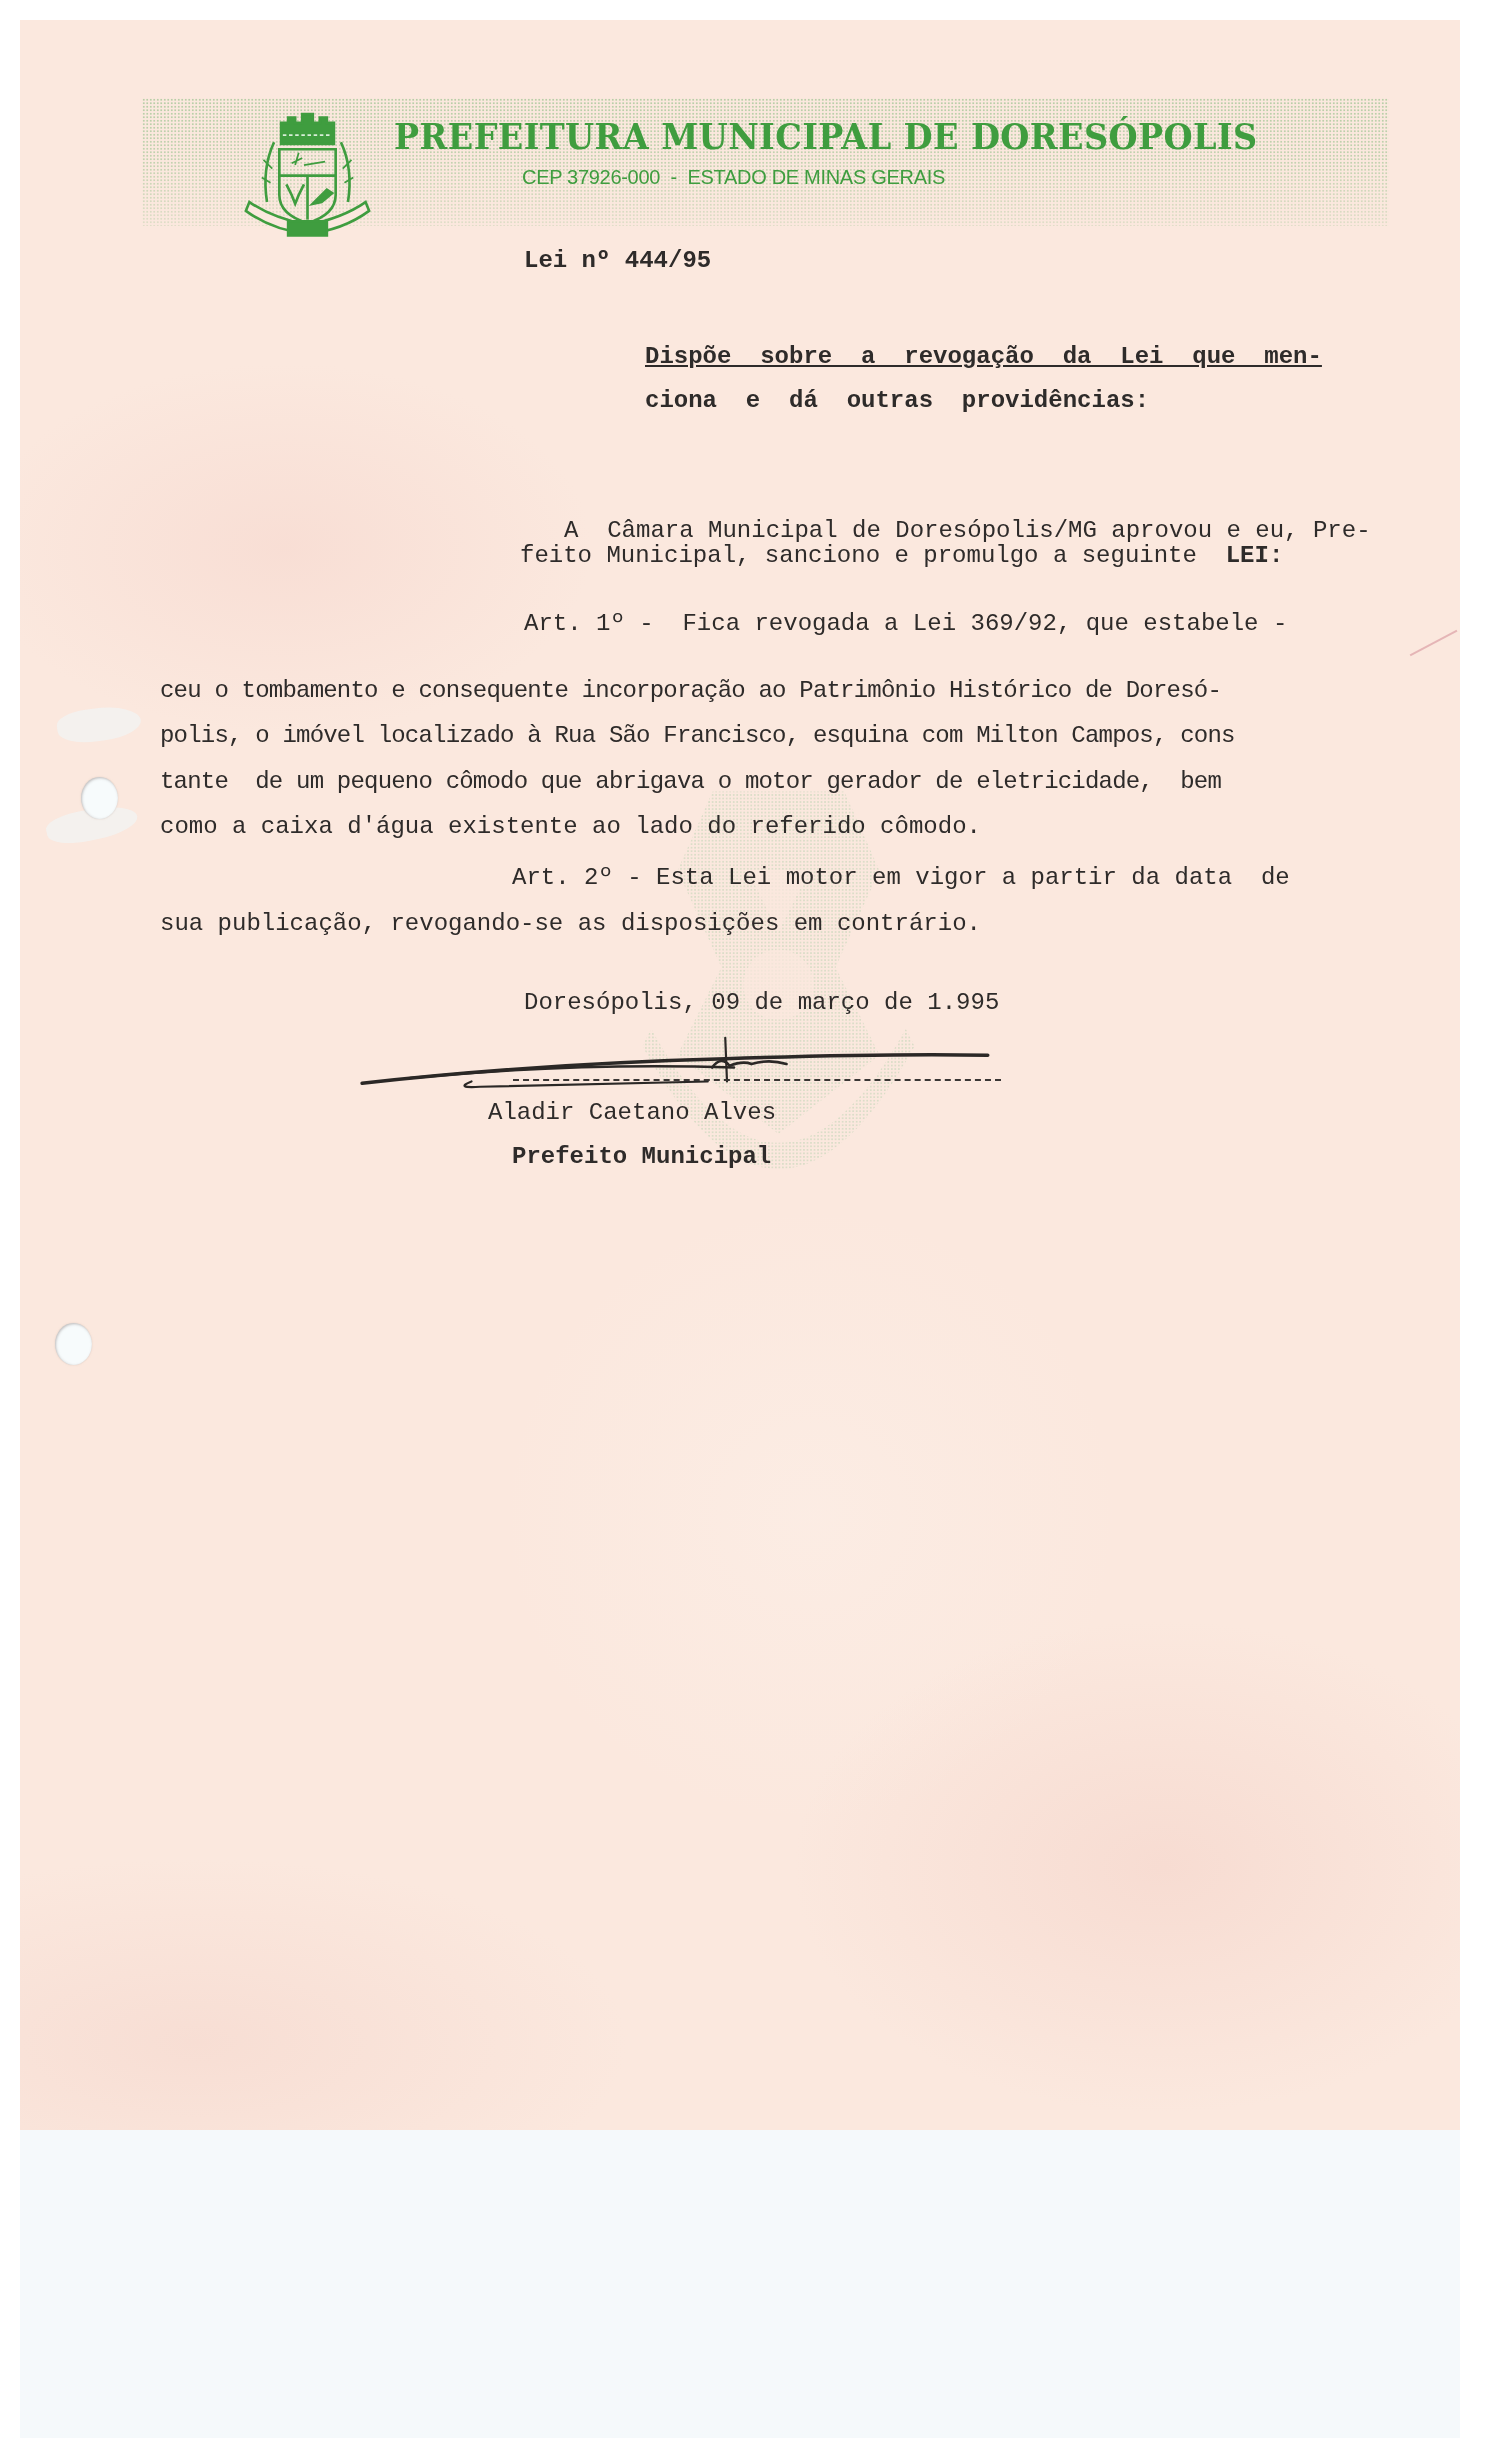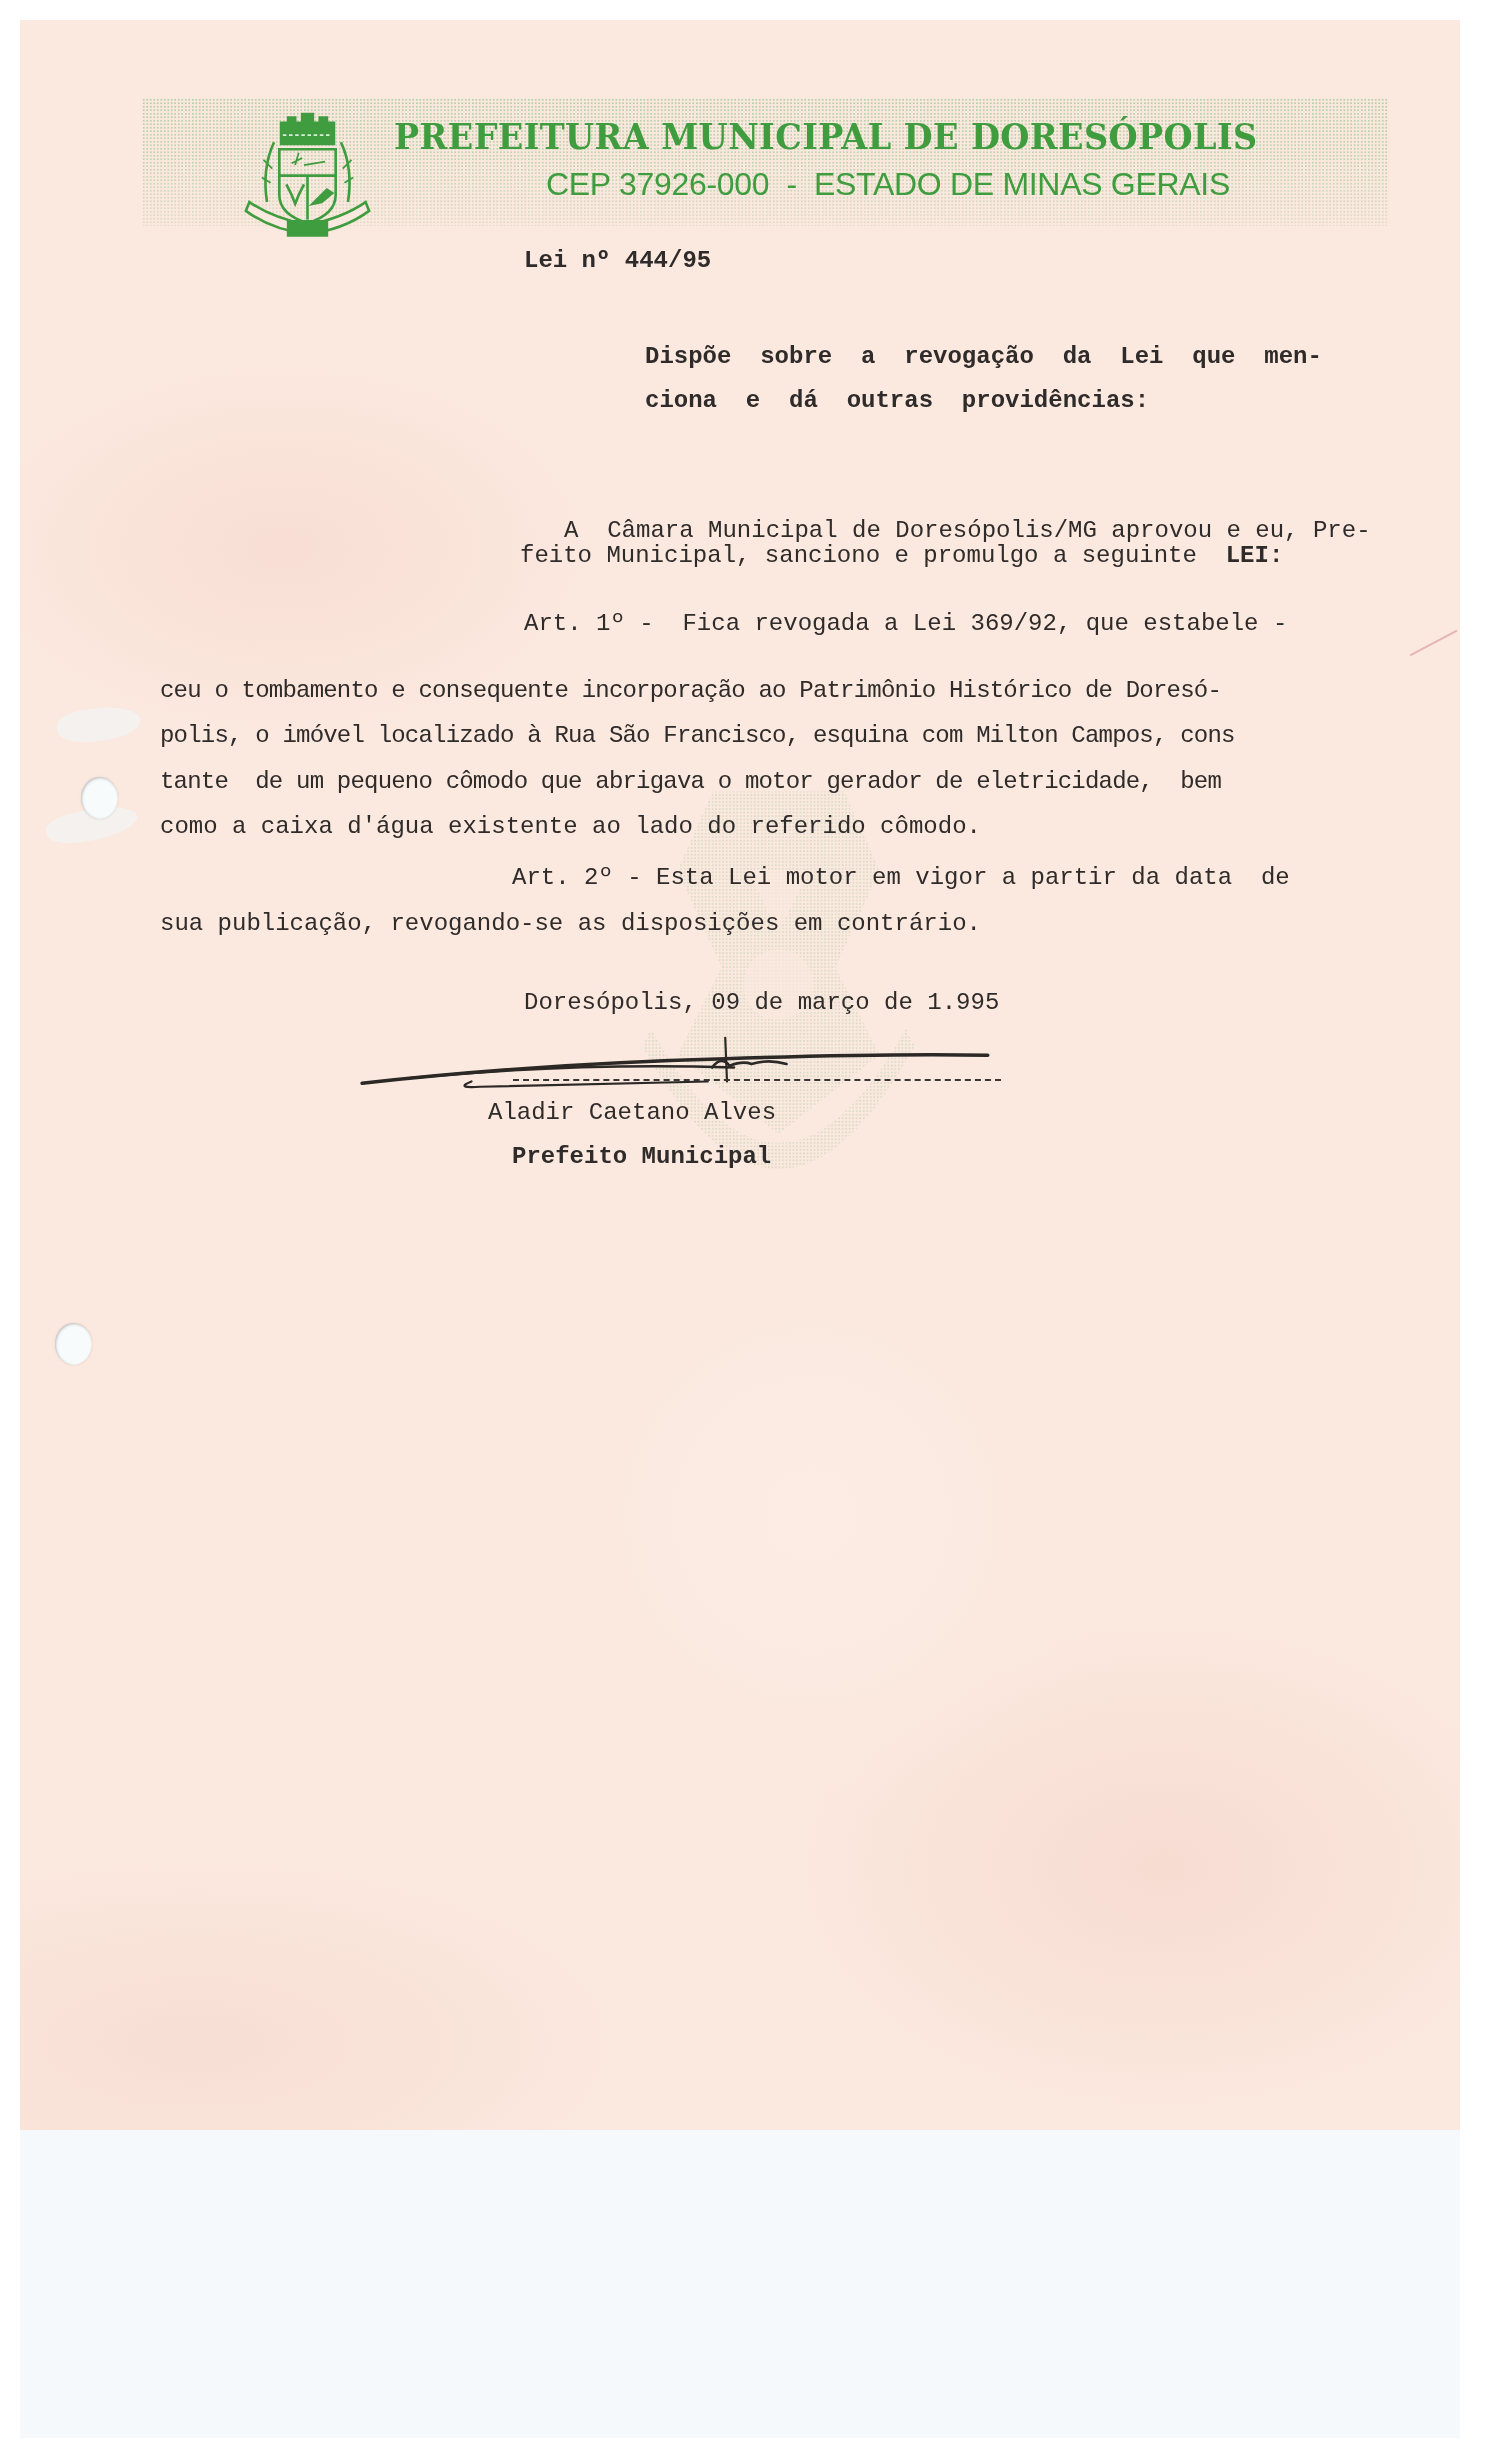--- a/index.html
+++ b/index.html
@@ -36,21 +36,21 @@
     }
     .lh-title {
       position: absolute; left: 394px; top: 115px; z-index: 2;
       font-family: "DejaVu Serif", "Liberation Serif", serif; font-weight: bold;
       font-size: 36px; color: #3f9d3f; letter-spacing: 0.4px; white-space: nowrap;
       transform: scaleX(0.93); transform-origin: left center;
     }
     .lh-sub {
       position: absolute; left: 522px; top: 166px; z-index: 2;
       font-family: "Liberation Sans", "DejaVu Sans", sans-serif;
-      font-size: 32px; color: #3f9d3f; white-space: pre; letter-spacing: -0.3px; margin-left: 24px;
+      font-size: 20px; color: #3f9d3f; white-space: pre; letter-spacing: -0.3px;
     }
     .watermark {
       position: absolute; left: 616px; top: 765px; width: 325px; height: 457px; opacity: 0.55;
     }
     .t {
       position: absolute; white-space: pre; color: #2e2b2a;
       font-family: "Liberation Mono", "DejaVu Sans Mono", monospace;
       font-size: 24px; line-height: 28px; text-align: right;
     }
     .b { font-weight: bold; }
@@ -120,21 +120,21 @@
     <path d="M40 300 Q185 560 330 300 L340 320 Q185 600 30 320 Z"></path>
   </g>
   <g fill="#fbe8de" opacity="0.7">
     <circle cx="185" cy="250" r="40"></circle>
     <path d="M150 120 L220 120 L185 190 Z"></path>
   </g>
 </svg>
 
 <div class="t b" style="left:524px; top:247px;">Lei nº 444/95</div>
 
-<div class="t b" style="left:645px; top:343px;">Dispõe  sobre  a  revogação  da  Lei  que  men-</div>
+<div class="t b" style="left:645px; top:343px;text-decoration:underline;">Dispõe  sobre  a  revogação  da  Lei  que  men-</div>
 <div class="t b" style="left:645px; top:387px;">ciona  e  dá  outras  providências:</div>
 
 <div class="t" style="left:524px; top:517px;margin-left:40px;">A  Câmara Municipal de Doresópolis/MG aprovou e eu, Pre-</div>
 <div class="t" style="left:520px; top:542px;"><span>feito Municipal, sanciono e promulgo a seguinte  </span><span class="b">LEI:</span></div>
 
 <div class="t" style="left:524px; top:610px;">Art. 1º -  Fica revogada a Lei 369/92, que estabele -</div>
 <div class="t" style="left:160px; top:677px; letter-spacing:-0.8px;">ceu o tombamento e consequente incorporação ao Patrimônio Histórico de Doresó-</div>
 <div class="t" style="left:160px; top:722px; letter-spacing:-0.8px;">polis, o imóvel localizado à Rua São Francisco, esquina com Milton Campos, cons</div>
 <div class="t" style="left:160px; top:768px; letter-spacing:-0.8px;">tante  de um pequeno cômodo que abrigava o motor gerador de eletricidade,  bem</div>
 <div class="t" style="left:160px; top:813px;">como a caixa d'água existente ao lado do referido cômodo.</div>

